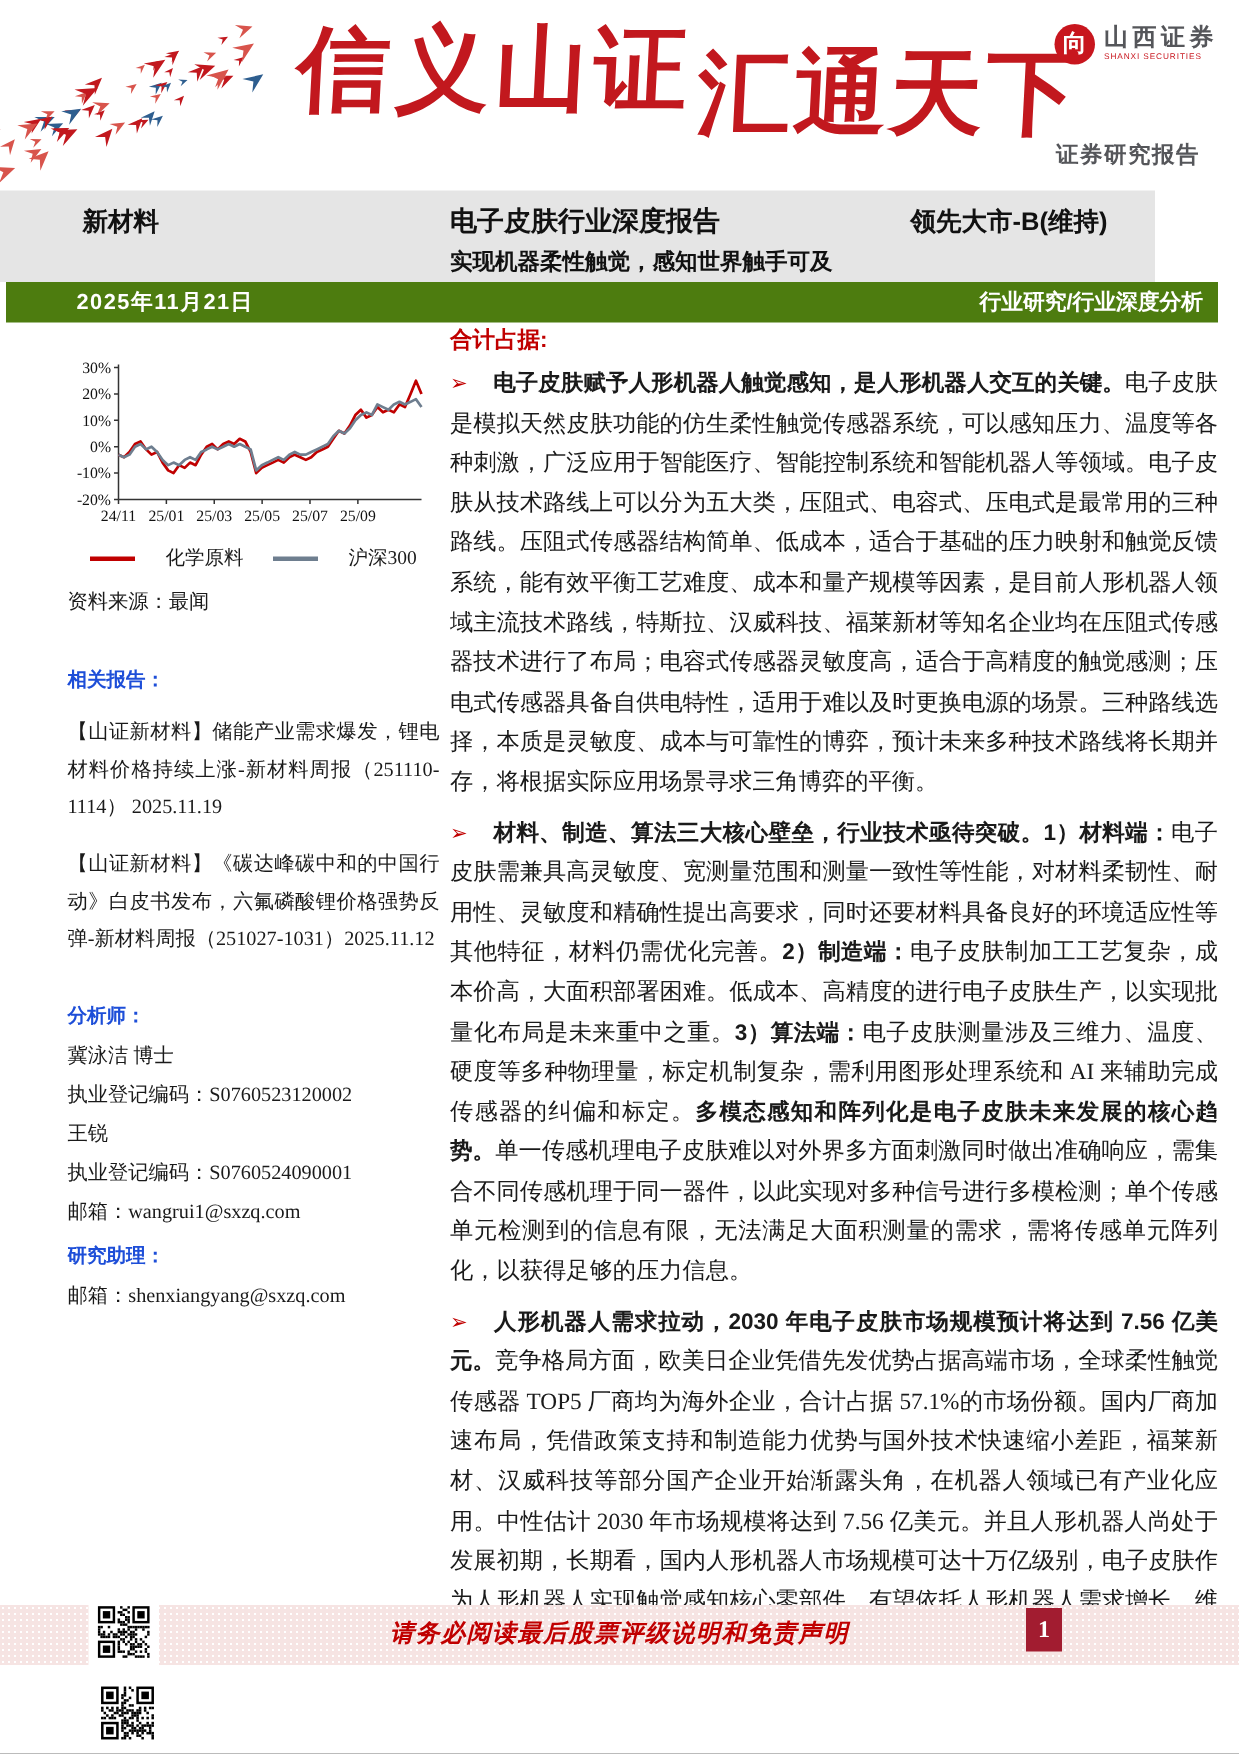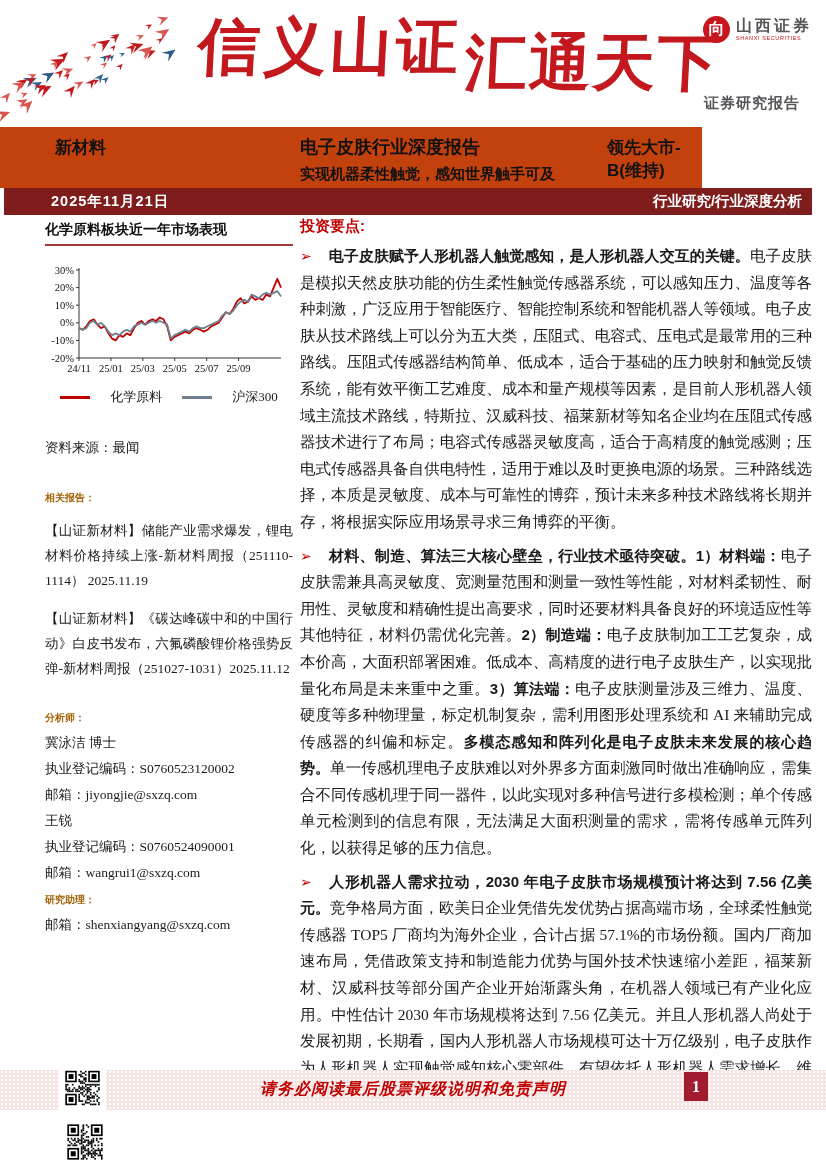--- a/index.html
+++ b/index.html
@@ -22,48 +22,48 @@
   .logo { position:absolute; left:703px; top:16px; display:flex; align-items:center; gap:6px; }
   .logo-mark {
     width:27px; height:27px; border-radius:50%; background:#c8161e; color:#fff;
     font-family:"Liberation Sans",sans-serif; font-size:16px; font-weight:bold;
     display:flex; align-items:center; justify-content:center;
   }
   .logo-cn { font-family:"Liberation Sans",sans-serif; font-size:16px; font-weight:bold; color:#55565a; letter-spacing:3px; line-height:1.05; }
   .logo-en { font-family:"Liberation Sans",sans-serif; font-size:5.5px; color:#c8161e; letter-spacing:.6px; }
   .report-type { position:absolute; right:26px; top:94px; font-family:"Liberation Sans",sans-serif; font-size:15px; font-weight:bold; color:#55565a; letter-spacing:1px;text-align:center; }
   
-  .title-band { position:absolute; left:0; top:127px; width:702px; height:61px; background:#c2410c; }
+  .title-band { position:absolute; left:0; top:127px; width:770px; height:61px; background:#e5e5e5; }
   .tb-industry { position:absolute; left:55px; top:9px; font-family:"Liberation Sans",sans-serif; font-size:17px; font-weight:bold; color:#111; }
   .tb-title { position:absolute; left:300px; top:8px; font-family:Liberation Mono, monospace; font-size:18px; font-weight:bold; color:#111;text-align:right; }
   .tb-rating { position:absolute; left:607px; top:9px; font-family:"Liberation Sans",sans-serif; font-size:17px; font-weight:bold; color:#111; }
   .tb-subtitle { position:absolute; left:300px; top:38px; font-family:"Liberation Sans",sans-serif; font-size:15px; font-weight:bold; color:#111; }
   
   .date-band {
-    position:absolute; left:4px; top:188px; width:808px; height:27px; background:#7f1d1d;
+    position:absolute; left:4px; top:188px; width:808px; height:27px; background:#4d7c0f;
     display:flex; align-items:center; justify-content:space-between;
     font-family:"Liberation Sans",sans-serif; font-weight:bold; color:#fff;
   }
   .db-date { margin-left:47px; font-size:14.5px; letter-spacing:1px; }
   .db-cat  { margin-right:10px; font-size:14.5px; }
   
   .sidebar { position:absolute; left:45px; top:221px; width:248px; }
   .chart-title {
     font-family:"Liberation Sans",sans-serif; font-size:14px; font-weight:bold; color:#111;
     padding-bottom:5px; border-bottom:2px solid #9e3a39;
   }
   .chart-wrap { margin-top:16px; }
   .chart-svg { width:244px; height:120px; display:block; }
   .tick { font-family:"Liberation Serif",serif; font-size:10.5px; fill:#111; }
   .ax { stroke:#333; stroke-width:1; }
   .legend { display:flex; justify-content:center; gap:20px; margin-top:6px; font-size:13px; }
   .legend-item { display:flex; align-items:center; gap:20px; }
   .legend-swatch { width:30px; height:3px; }
-  .source { margin-top:33px; font-size:13.5px; }
-  .side-h { font-family:"Liberation Sans",sans-serif; font-size:10px; font-weight:bold; color:#a16207; }
+  .source { margin-top:11px; font-size:13.5px; }
+  .side-h { font-family:"Liberation Sans",sans-serif; font-size:13px; font-weight:bold; color:#1d4ed8; }
   .related-h { margin-top:34px; }
   .report-item { margin-top:13px; font-size:13.5px; line-height:25px; text-align:justify; }
   .analyst-h { margin-top:30px; }
   .side-line { margin-top:9px; font-size:13.5px; line-height:17px; }
   .assistant-h { margin-top:12px; }
   
   .main { position:absolute; left:300px; top:217px; width:512px; }
   .main-heading { font-family:"Liberation Sans",sans-serif; font-size:15px; font-weight:bold; color:#c00000; }
   .bullet-p { margin-top:7px; font-size:15.5px; line-height:26.6px; text-align:justify; color:#1a1a1a; }
   .bullet-marker { color:#c00000; font-size:14px; margin-right:17px; font-family:"DejaVu Sans",sans-serif; }
@@ -173,21 +173,20 @@
     <div class="tb-rating">领先大市-B(维持)</div>
     <div class="tb-subtitle">实现机器柔性触觉，感知世界触手可及</div>
   </div>
 
   <div class="date-band">
     <span class="db-date">2025年11月21日</span>
     <span class="db-cat">行业研究/行业深度分析</span>
   </div>
 
   <div class="sidebar">
-    <div class="chart-title">化学原料板块近一年市场表现</div>
 
     <div class="chart-wrap">
       <svg class="chart-svg" viewBox="0 0 244 120">
           <line class="ax" x1="31" x2="34" y1="8" y2="8"></line>
           <text class="tick" x="29" y="11.5" text-anchor="end">30%</text>
           <line class="ax" x1="31" x2="34" y1="25.6" y2="25.6"></line>
           <text class="tick" x="29" y="29.1" text-anchor="end">20%</text>
           <line class="ax" x1="31" x2="34" y1="43.2" y2="43.2"></line>
           <text class="tick" x="29" y="46.7" text-anchor="end">10%</text>
           <line class="ax" x1="31" x2="34" y1="60.8" y2="60.8"></line>
@@ -227,31 +226,30 @@
 
     <div class="source">资料来源：最闻</div>
 
     <div class="side-h related-h">相关报告：</div>
     <div class="report-item">【山证新材料】储能产业需求爆发，锂电材料价格持续上涨-新材料周报（251110-1114）  2025.11.19</div>
     <div class="report-item">【山证新材料】《碳达峰碳中和的中国行动》白皮书发布，六氟磷酸锂价格强势反弹-新材料周报（251027-1031）2025.11.12</div>
 
     <div class="side-h analyst-h">分析师：</div>
     <div class="side-line">冀泳洁  博士</div>
     <div class="side-line">执业登记编码：S0760523120002</div>
-    <div class="side-line">邮箱：jiyongjie@sxzq.com</div>
     <div class="side-line">王锐</div>
     <div class="side-line">执业登记编码：S0760524090001</div>
     <div class="side-line">邮箱：wangrui1@sxzq.com</div>
 
     <div class="side-h assistant-h">研究助理：</div>
     <div class="side-line">邮箱：shenxiangyang@sxzq.com</div>
   </div>
 
   <div class="main">
-    <div class="main-heading">投资要点:</div>
+    <div class="main-heading">合计占据:</div>
 
     <p class="bullet-p"><span class="bullet-marker">➢</span><span><span class="seg-bold">电子皮肤赋予人形机器人触觉感知，是人形机器人交互的关键。</span><span>电子皮肤是模拟天然皮肤功能的仿生柔性触觉传感器系统，可以感知压力、温度等各种刺激，广泛应用于智能医疗、智能控制系统和智能机器人等领域。电子皮肤从技术路线上可以分为五大类，压阻式、电容式、压电式是最常用的三种路线。压阻式传感器结构简单、低成本，适合于基础的压力映射和触觉反馈系统，能有效平衡工艺难度、成本和量产规模等因素，是目前人形机器人领域主流技术路线，特斯拉、汉威科技、福莱新材等知名企业均在压阻式传感器技术进行了布局；电容式传感器灵敏度高，适合于高精度的触觉感测；压电式传感器具备自供电特性，适用于难以及时更换电源的场景。三种路线选择，本质是灵敏度、成本与可靠性的博弈，预计未来多种技术路线将长期并存，将根据实际应用场景寻求三角博弈的平衡。</span></span></p>
 
     <p class="bullet-p"><span class="bullet-marker">➢</span><span><span class="seg-bold">材料、制造、算法三大核心壁垒，行业技术亟待突破。1）材料端：</span><span>电子皮肤需兼具高灵敏度、宽测量范围和测量一致性等性能，对材料柔韧性、耐用性、灵敏度和精确性提出高要求，同时还要材料具备良好的环境适应性等其他特征，材料仍需优化完善。</span><span class="seg-bold">2）制造端：</span><span>电子皮肤制加工工艺复杂，成本价高，大面积部署困难。低成本、高精度的进行电子皮肤生产，以实现批量化布局是未来重中之重。</span><span class="seg-bold">3）算法端：</span><span>电子皮肤测量涉及三维力、温度、硬度等多种物理量，标定机制复杂，需利用图形处理系统和 AI 来辅助完成传感器的纠偏和标定。</span><span class="seg-bold">多模态感知和阵列化是电子皮肤未来发展的核心趋势。</span><span>单一传感机理电子皮肤难以对外界多方面刺激同时做出准确响应，需集合不同传感机理于同一器件，以此实现对多种信号进行多模检测；单个传感单元检测到的信息有限，无法满足大面积测量的需求，需将传感单元阵列化，以获得足够的压力信息。</span></span></p>
 
     <p class="bullet-p"><span class="bullet-marker">➢</span><span><span class="seg-bold">人形机器人需求拉动，2030 年电子皮肤市场规模预计将达到 7.56 亿美元。</span><span>竞争格局方面，欧美日企业凭借先发优势占据高端市场，全球柔性触觉传感器 TOP5 厂商均为海外企业，合计占据 57.1%的市场份额。国内厂商加速布局，凭借政策支持和制造能力优势与国外技术快速缩小差距，福莱新材、汉威科技等部分国产企业开始渐露头角，在机器人领域已有产业化应用。中性估计 2030 年市场规模将达到 7.56 亿美元。并且人形机器人尚处于发展初期，长期看，国内人形机器人市场规模可达十万亿级别，电子皮肤作为人形机器人实现触觉感知核心零部件，有望依托人形机器人需求增长，维持高速发展。</span></span></p>
   </div>
 
   <div class="footer-band"></div>
   <div class="footer-text">请务必阅读最后股票评级说明和免责声明</div>

